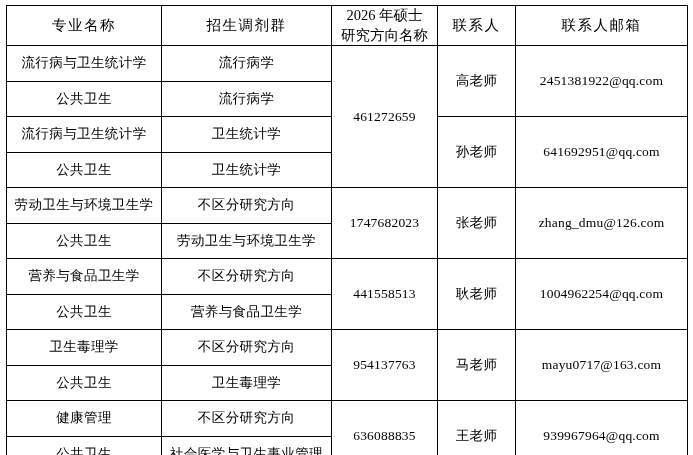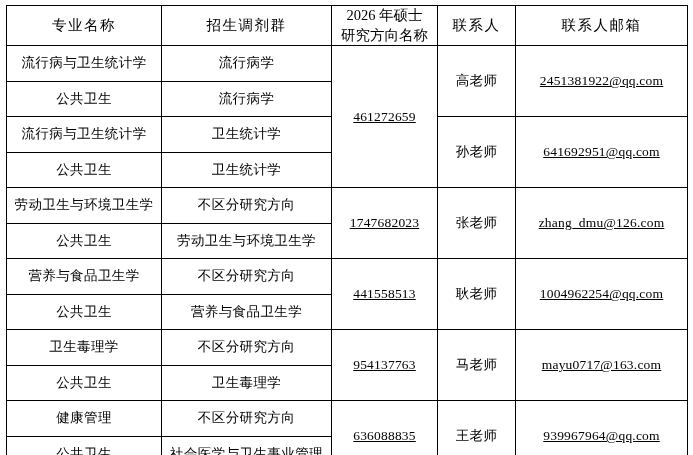--- a/index.html
+++ b/index.html
@@ -49,21 +49,20 @@
     font-size: 13.5px;
   }
   td.col-major, td.col-dir {
     letter-spacing: 0.4px;
     margin-left: 32px;
   }
   td.qq, td.email {
     font-family: "Liberation Serif", "DejaVu Serif", serif;
     font-size: 13.5px;
     letter-spacing: 0.2px;
-    text-decoration: underline;
   }
   td.person {
     letter-spacing: 0.4px;
   }
   .c1 { width: 155px; }
   .c2 { width: 170px; }
   .c3 { width: 106px; }
   .c4 { width: 78px; }
   .c5 { width: 172px; }
 </style>

